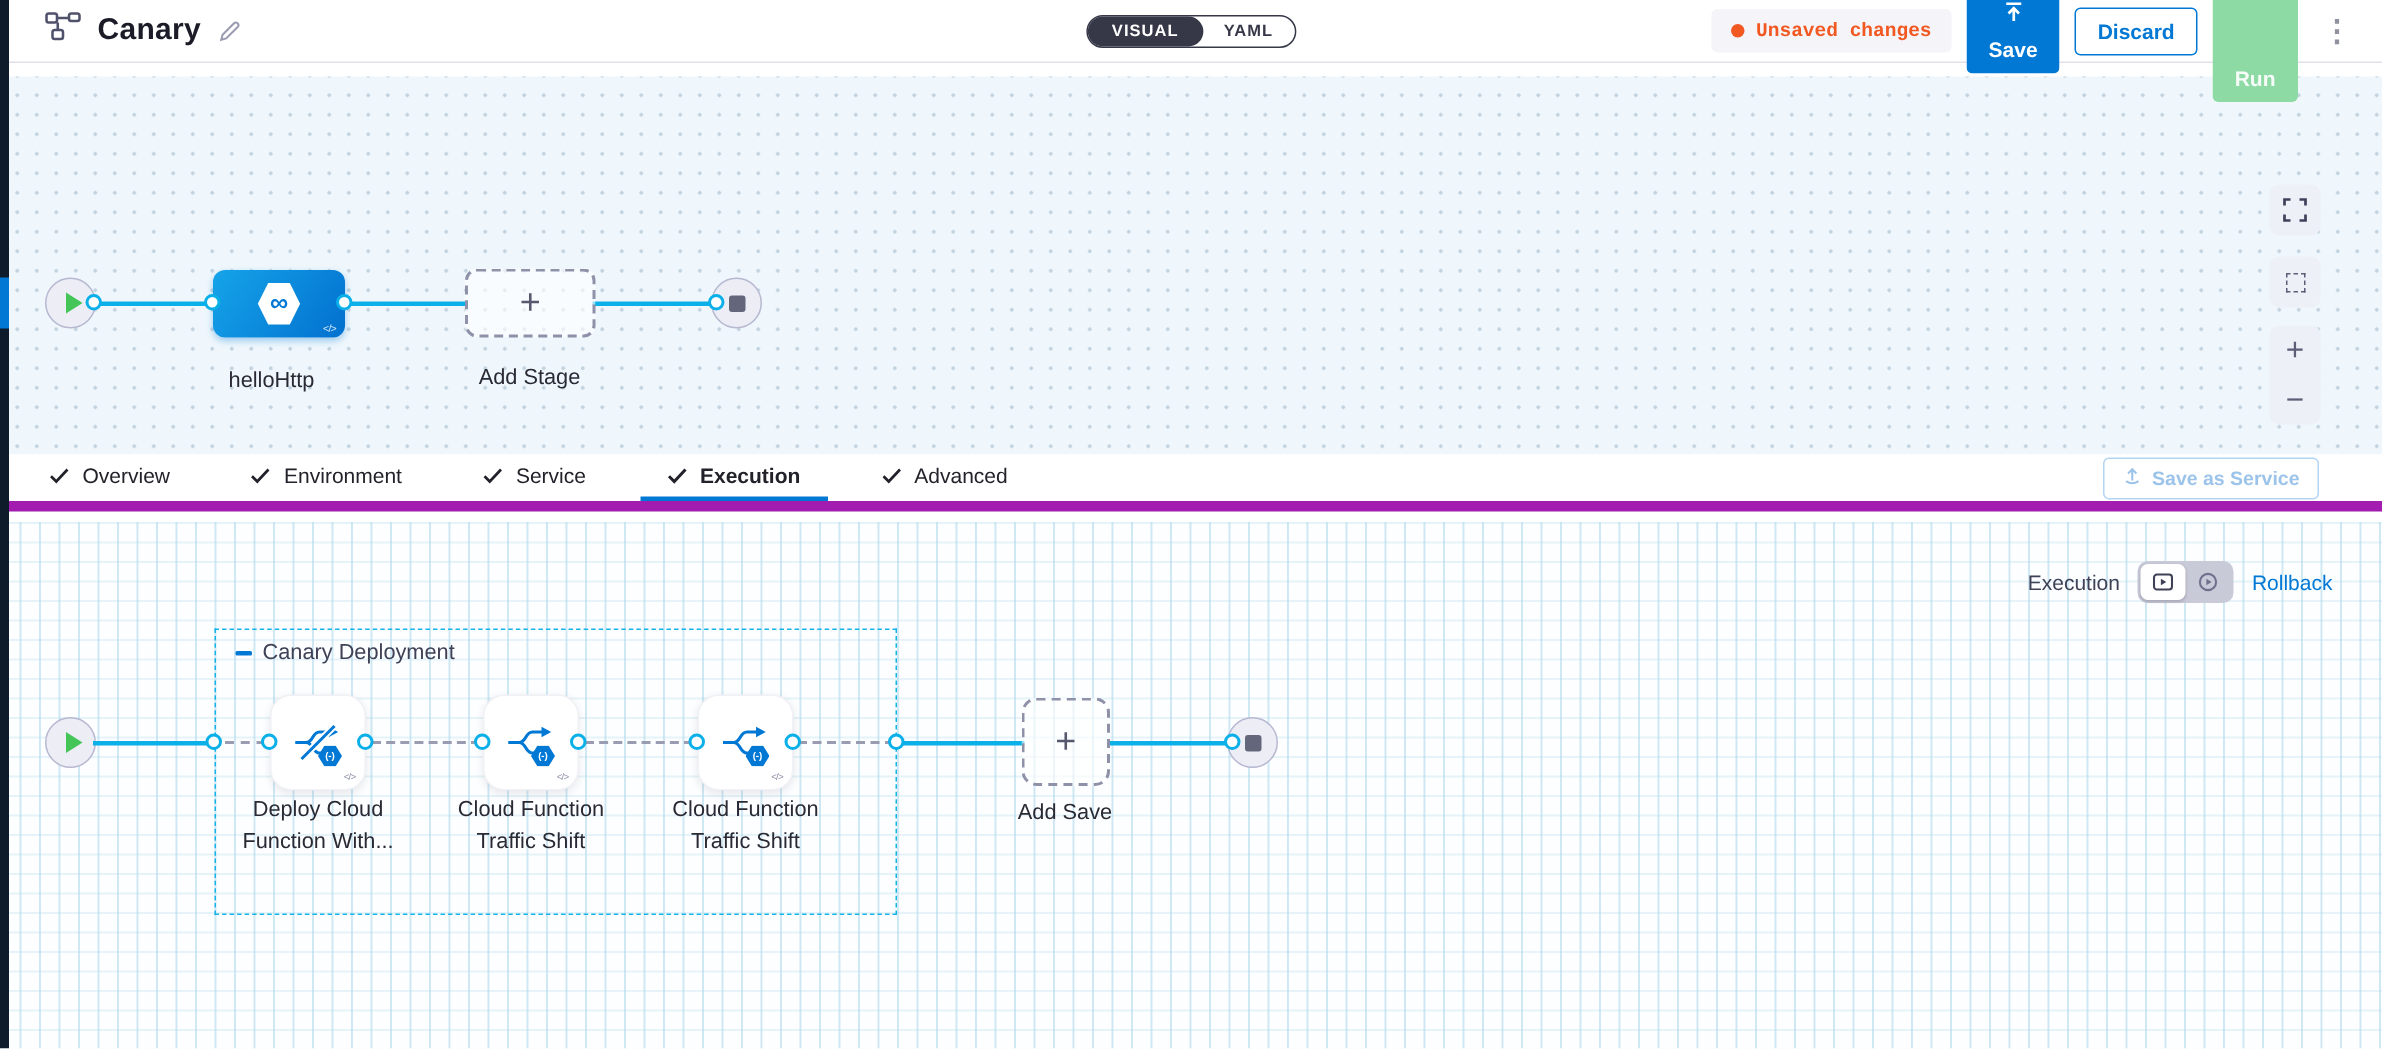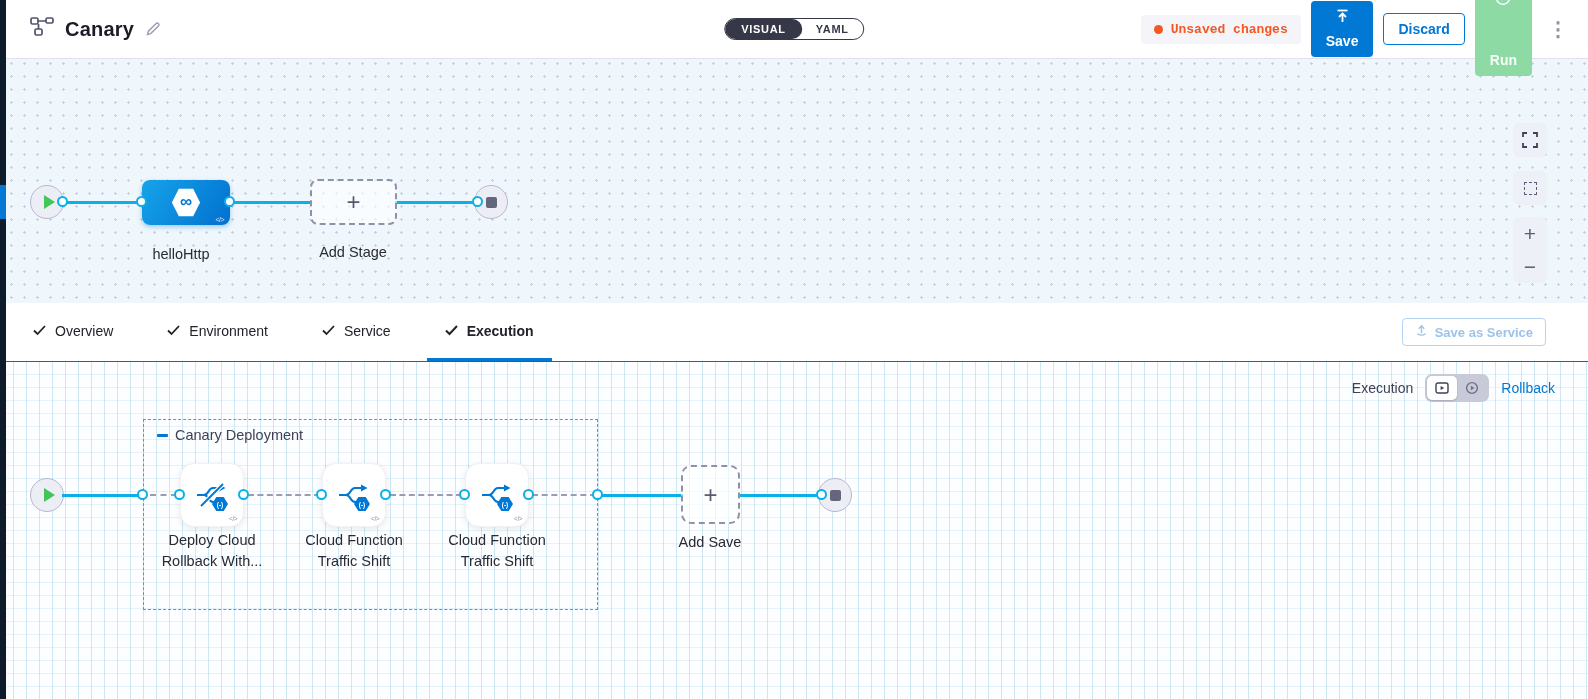--- a/index.html
+++ b/index.html
@@ -5,21 +5,21 @@
   * { box-sizing: border-box; margin: 0; padding: 0; }
   html,body { width:1588px; height:699px; overflow:hidden; }
   body { font-family:"Liberation Sans", sans-serif; background:#fff; }
   .page { position:relative; width:1588px; height:699px; }
 
   
   .left-strip { position:absolute; left:0; top:0; width:6px; height:699px; background:#0d1b2b; z-index:60; }
   .left-strip .hl { position:absolute; left:0; top:185px; width:6px; height:34px; background:#0278d5; }
 
   
-  .topbar { position:absolute; left:0; top:0; right:0; height:59px; background:#fff;
+  .topbar { position:absolute; left:0; top:0; right:0; height:42px; background:#fff;
             border-bottom:1px solid #dfe0ea; display:flex; align-items:center; padding-left:30px; z-index:40; }
   .title-wrap { display:flex; align-items:center; gap:11px; }
   .page-title { font-size:20px; font-weight:700; color:#1c1c28; letter-spacing:.2px; }
   .icon-btn { background:none; border:none; cursor:pointer; display:flex; align-items:center; }
 
   .mode-toggle { position:absolute; left:50%; top:50%; transform:translate(-50%,-50%);
                  display:flex; align-items:flex-start; border:1.5px solid #363848; border-radius:99px; background:#fff; }
   .mode-seg { font-size:11px; font-weight:800; letter-spacing:.7px; padding:4px 14px; border-radius:99px; cursor:pointer;
               border:none; background:transparent; color:#363848; font-family:inherit; }
   .mode-seg.active { background:#363848; color:#fff; padding:4px 16px; }
@@ -66,22 +66,22 @@
   .node-label { position:absolute; text-align:center; font-size:14.5px; color:#2a2a35; line-height:21px; }
 
   .ctl { position:absolute; left:1513px; width:34px; background:#eef0f8; border-radius:6px;
          display:flex; align-items:center; justify-content:center; cursor:pointer; border:none; }
   .zoom-panel { position:absolute; left:1513px; top:166px; width:34px; height:66px; background:#eef0f8;
                 border-radius:6px; display:flex; flex-direction:column; align-items:center; justify-content:space-around; }
   .zoom-btn { background:none; border:none; font-size:21px; color:#5c5e77; cursor:pointer; line-height:1; font-family:inherit; }
   .marquee-sq { width:13px; height:13px; border:1.6px dashed #5c5e77; }
 
   
-  .tabsbar { position:absolute; left:0; top:303px; right:0; height:59px; background:#fff;
-             border-bottom:1px solid #a21caf; display:flex; align-items:stretch; padding-left:15px; gap:18px; z-index:40; }
+  .tabsbar { position:absolute; left:0; top:303px; right:0; height:38px; background:#fff;
+             border-bottom:7px solid #a21caf; display:flex; align-items:stretch; padding-left:15px; gap:18px; z-index:40; }
   .tab { display:flex; align-items:center; gap:9px; padding:0 18px; font-size:14px; color:#22222a;
          cursor:pointer; background:none; border:none; border-bottom:3px solid transparent; font-family:inherit; }
   .tab.active { font-weight:700; border-bottom-color:#0278d5; }
   .save-template { margin-left:auto; margin-right:42px; align-self:center; display:flex; align-items:center; gap:7px;
                    border:1px solid #b3d4f2; color:#9cc4ea; border-radius:4px; padding:5px 12px;
                    font-size:13px; font-weight:600; background:#fff; cursor:pointer; font-family:inherit; }
 
   
   .canvas-bottom { position:absolute; left:0; top:348px; width:1588px; height:351px;
                    background-color:#fcfeff;
@@ -239,20 +239,26 @@
           <path d="M1 5.5 L4.5 9 12 1"></path>
         </svg>
       <span>Service</span>
     </button>
     <button class="tab active">
       <svg width="13" height="11" viewBox="0 0 13 11" fill="none" stroke="#22222a" stroke-width="2">
           <path d="M1 5.5 L4.5 9 12 1"></path>
         </svg>
       <span>Execution</span>
     </button>
+    <button class="tab">
+      <svg width="13" height="11" viewBox="0 0 13 11" fill="none" stroke="#22222a" stroke-width="1.8">
+          <path d="M1 5.5 L4.5 9 12 1"></path>
+        </svg>
+      <span>Advanced</span>
+    </button>
     <button class="save-template">
       <span>
         <svg width="13" height="13" viewBox="0 0 14 14" fill="none" stroke="#9cc4ea" stroke-width="1.5">
           <path d="M7 10 V2.5"></path>
             <path d="M4 5 L7 2 10 5"></path>
             <path d="M2.5 10.5 Q7 13.5 11.5 10.5"></path>
         </svg>
       </span>
       <span>Save as Service</span>
     </button>
@@ -335,21 +341,21 @@
       <svg width="36" height="28" viewBox="0 0 34 28" fill="none">
         <path d="M2 14 H9 C14 14 13 7 18 7 H25" stroke="#0278d5" stroke-width="2.1"></path>
         <path d="M2 14 H9 C14 14 13 21 18 21 H25" stroke="#0278d5" stroke-width="2.1"></path>
         <path d="M24 3.5 L30.5 7 24 10.5 Z" fill="#0278d5"></path>
         <path d="M24 17.5 L30.5 21 24 24.5 Z" fill="#0278d5"></path>
       </svg>
       <span class="badge-hex">(-)</span>
       <span class="card-code">&lt;/&gt;</span>
     </div>
 
-    <div class="node-label" style="left:157px; top:182px; width:110px;">Deploy Cloud Rollback With...</div>
+    <div class="node-label" style="left:157px; top:182px; width:110px;">Deploy Cloud Function With...</div>
     <div class="node-label" style="left:299px; top:182px; width:110px;">Cloud Function Traffic Shift</div>
     <div class="node-label" style="left:442px; top:182px; width:110px;">Cloud Function Traffic Shift</div>
 
     <div class="add-box" style="left:681px; top:117px; width:59px; height:59px; border-radius:10px;">
       <span>+</span>
     </div>
     <div class="node-label" style="left:650px; top:184px; width:120px;">Add Save</div>
 
     <div class="node-circle" style="left:818px; top:130px;">
       <span class="stop-sq"></span>

